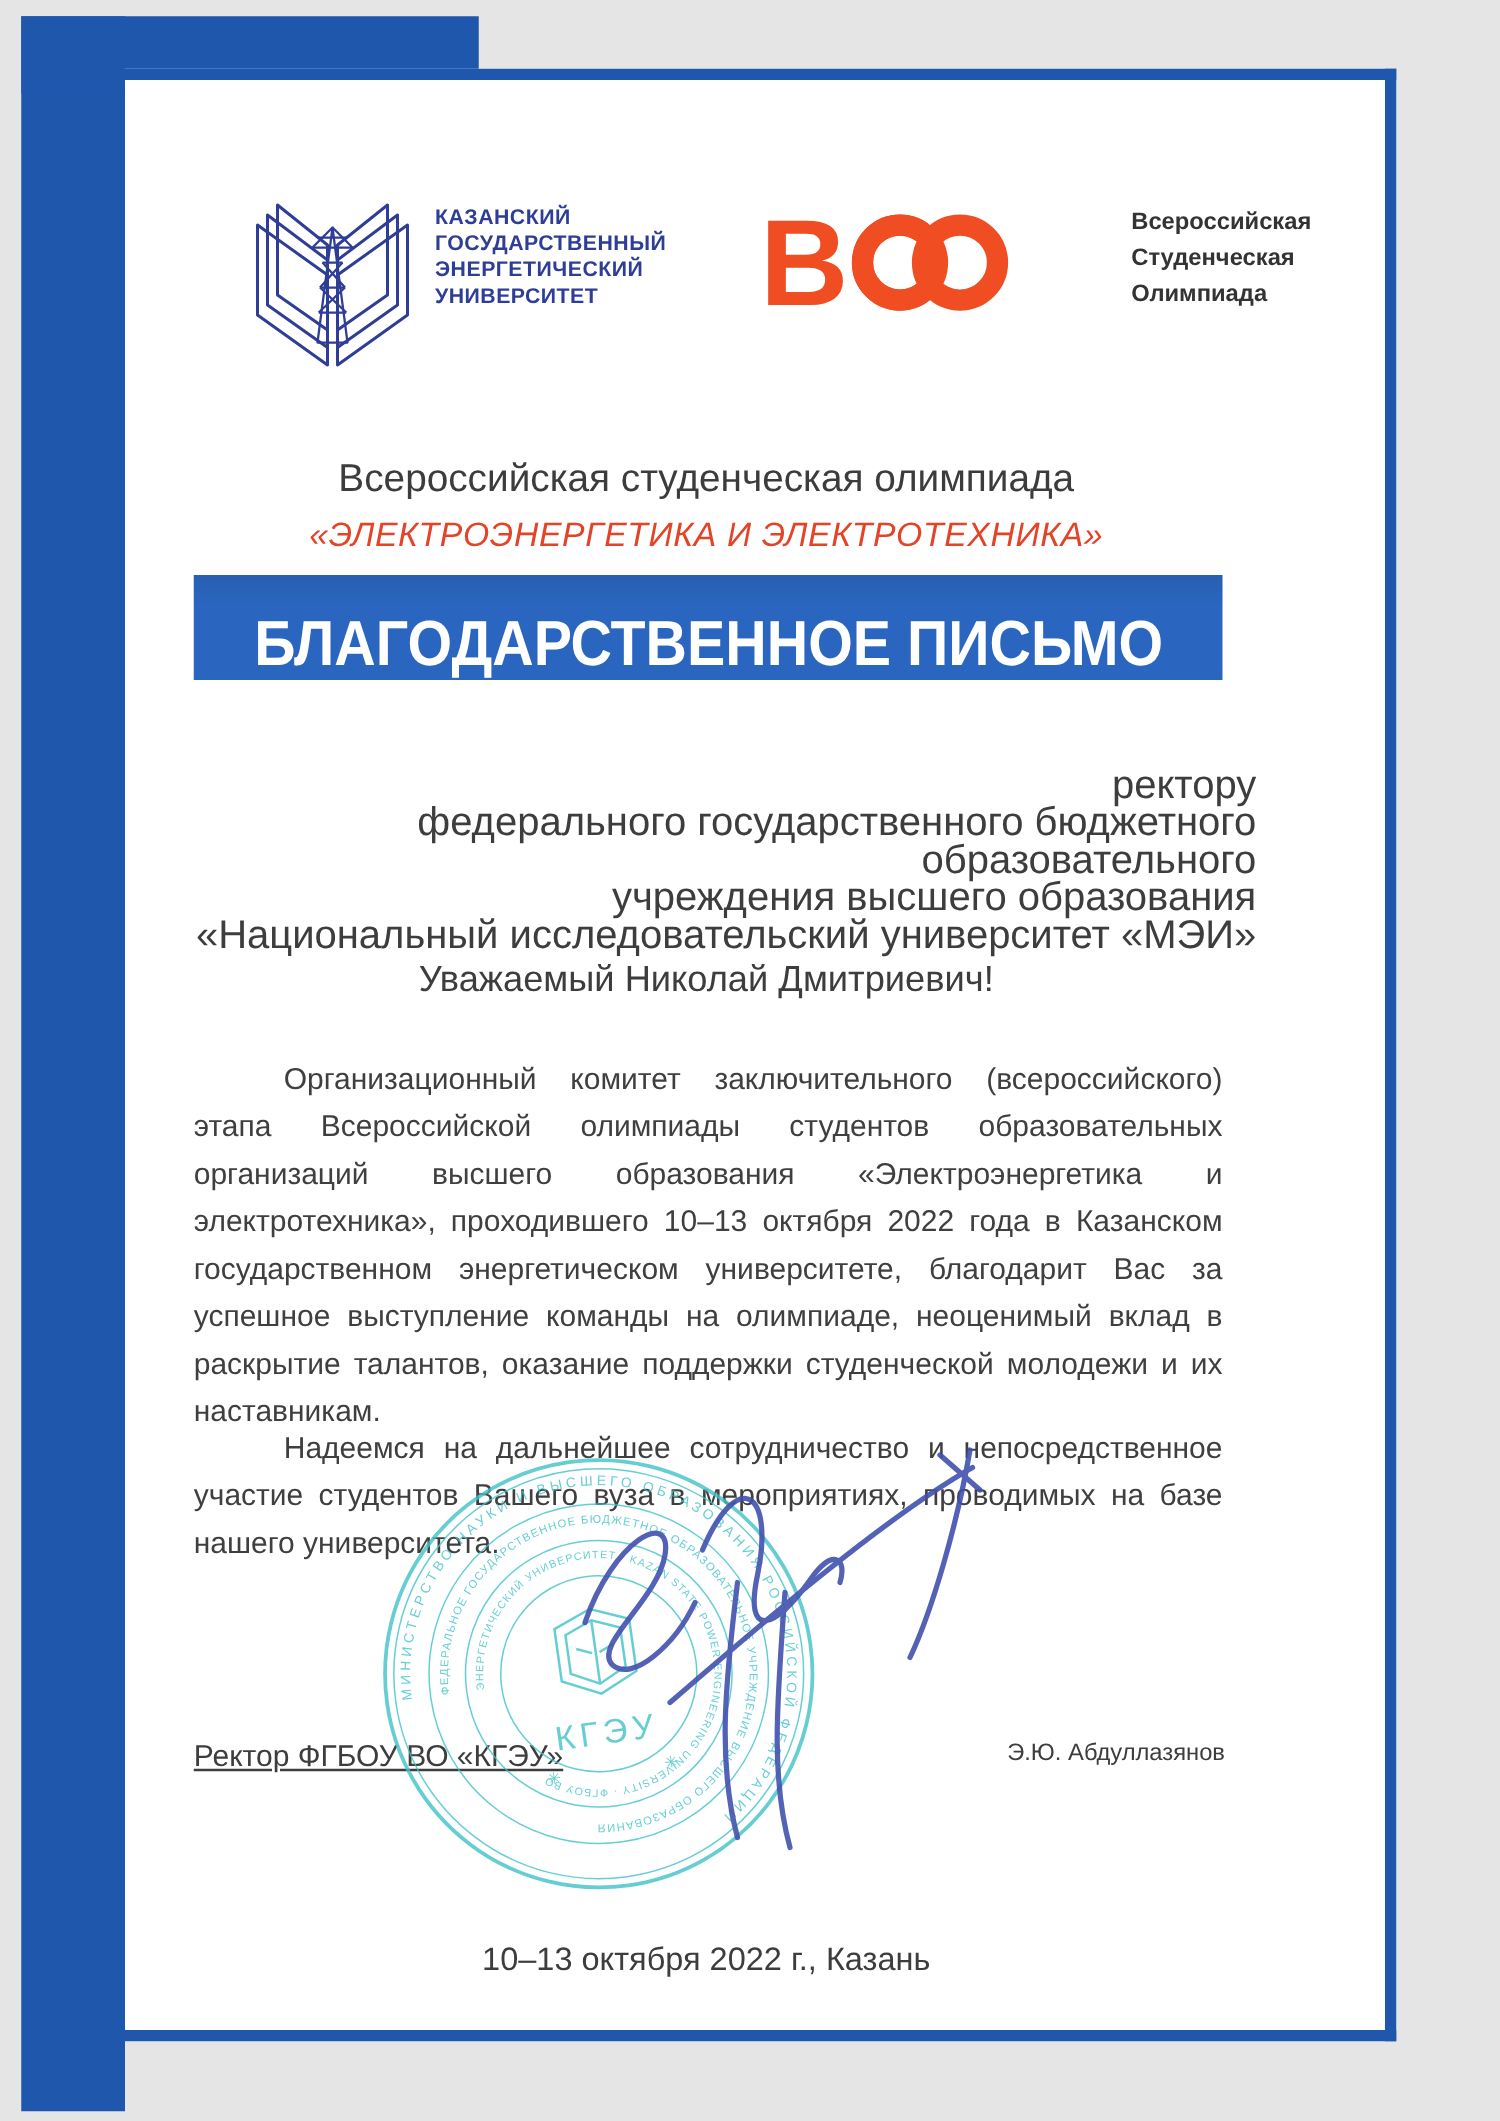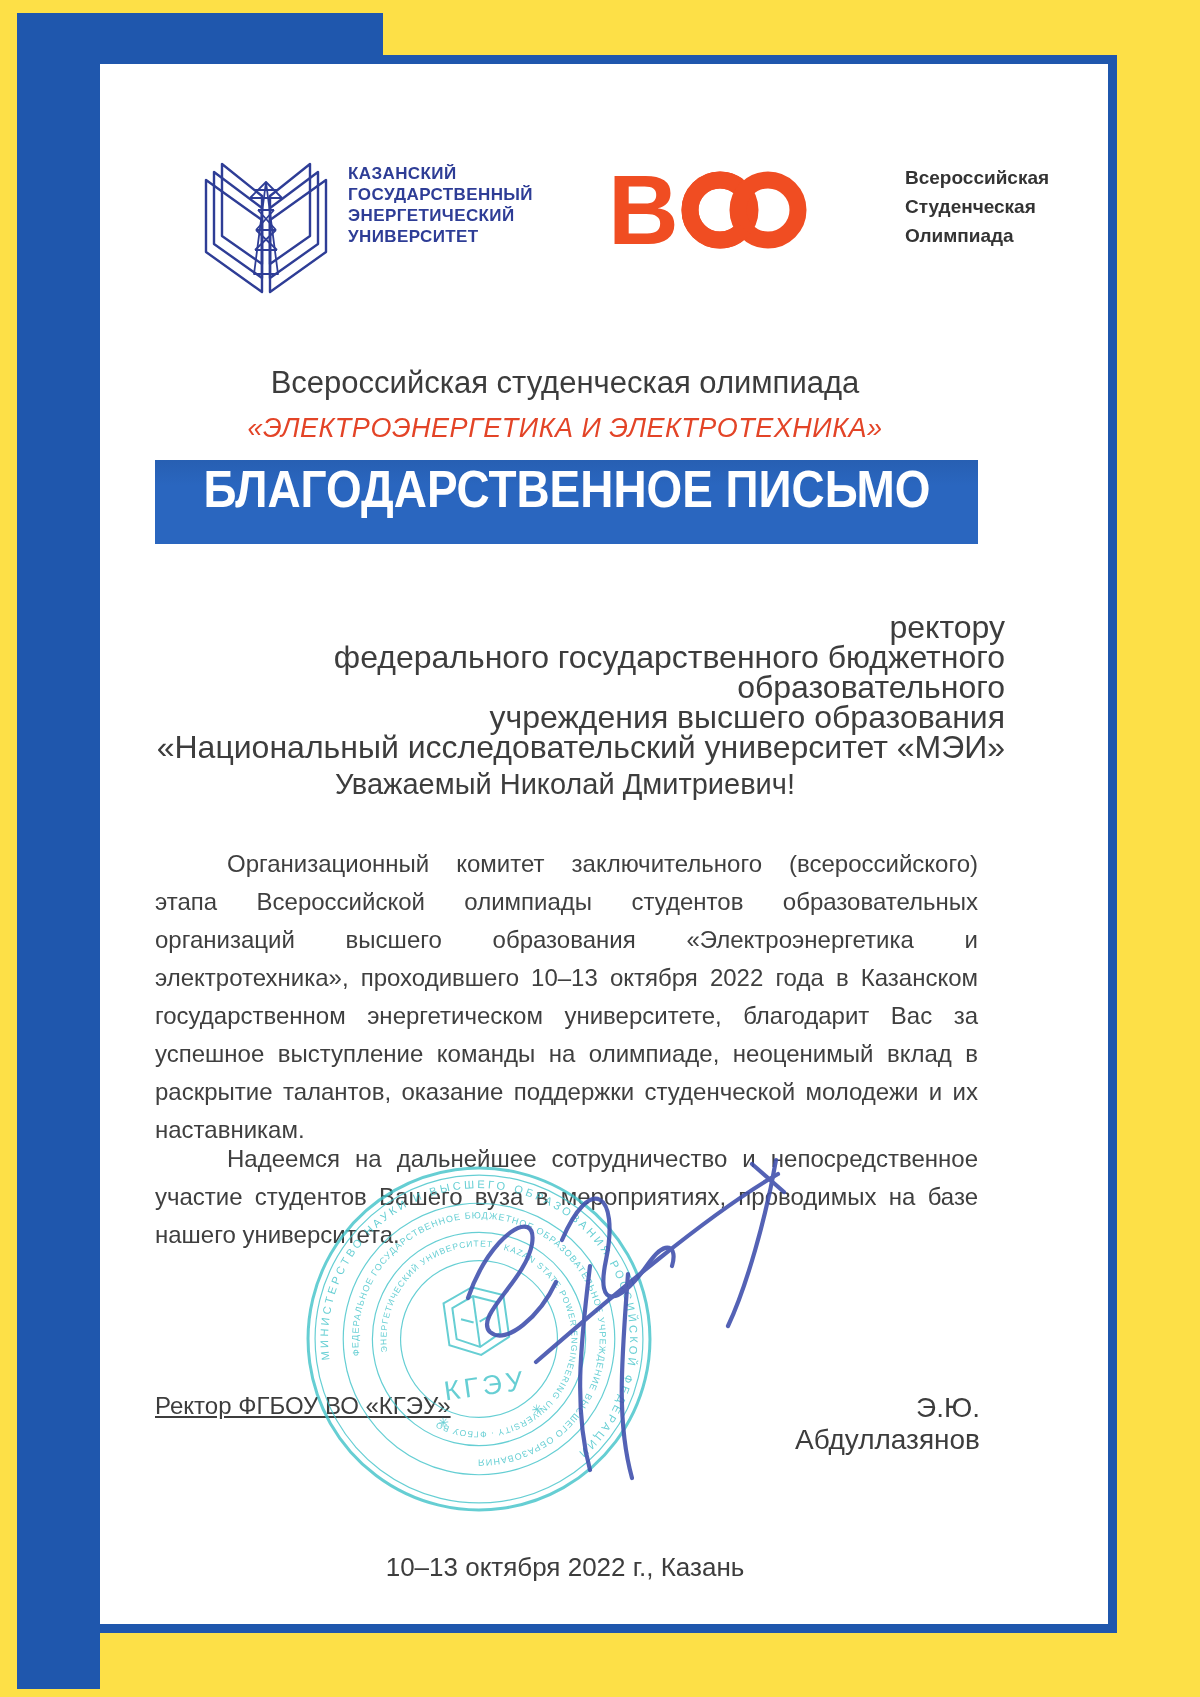--- a/index.html
+++ b/index.html
@@ -1,19 +1,19 @@
 <!DOCTYPE html>
 <html lang="ru"><head>
 <meta charset="utf-8">
 <style>
   html,body{margin:0;padding:0;background:#ffffff;}
   .page{
     position:relative;
     width:1200px;height:1697px;
-    background:#fde047;
+    background:#e5e5e5;
     overflow:hidden;
     font-family:"Liberation Sans", sans-serif;
     color:#3c3c3c;
   }
   
   .frame-left{position:absolute;left:17px;top:13px;width:83px;height:1676px;background:#1f57ad;}
   .frame-top-arm{position:absolute;left:17px;top:13px;width:366px;height:62px;background:#1f57ad;}
   .paper-frame{
     position:absolute;left:100px;top:55px;width:1017px;height:1578px;
     box-sizing:border-box;
@@ -33,21 +33,21 @@
     font-size:19px;font-weight:700;line-height:29px;color:#333333;
   }
   
   .subtitle{position:absolute;left:125px;top:318px;width:880px;text-align:center;}
   .subtitle-line1{font-size:31px;color:#3c3c3c;margin-top:47px;}
   .subtitle-line2{margin-top:12px;font-size:27px;font-weight:500;color:#e34427;letter-spacing:.5px;font-style:italic;}
   
   .banner{
     position:absolute;left:155px;top:460px;width:823px;height:84px;
     background:linear-gradient(180deg,#275fb2 0%,#2a66bf 30%,#2a66bf 100%);
-    display:flex;align-items:flex-start;justify-content:center;
+    display:flex;align-items:flex-end;justify-content:center;
   }
   .banner-title{
     color:#ffffff;font-size:51px;font-weight:700;letter-spacing:0px;
     transform:scaleX(.9);transform-origin:center;white-space:nowrap;
   }
   
   .recipient{position:absolute;left:125px;top:612px;width:880px;text-align:right;
     font-size:32px;line-height:30px;color:#3d3d3d;}
   
   .salutation{position:absolute;left:125px;top:768px;width:880px;text-align:center;
@@ -55,21 +55,21 @@
   
   .paragraph{
     position:absolute;left:155px;width:823px;
     font-size:24px;line-height:38px;color:#3f3f3f;
     text-align:justify;text-indent:72px;
   }
   .p1{top:845px;}
   .p2{top:1140px;}
   
   .sig-left{position:absolute;left:155px;top:1392px;font-size:24px;color:#3d3d3d;z-index:1;text-decoration:underline;}
-  .sig-right{position:absolute;left:740px;top:1392px;width:240px;text-align:right;font-size:28px;color:#3d3d3d;z-index:1;}
+  .sig-right{position:absolute;left:740px;top:1392px;width:240px;text-align:right;font-size:19px;color:#3d3d3d;z-index:1;}
   .stamp{position:absolute;left:298px;top:1158px;width:362px;height:362px;z-index:2;opacity:.8;transform:rotate(-8deg);}
   .signature-ink{position:absolute;left:440px;top:1148px;width:370px;height:335px;z-index:3;}
   
   .date-line{position:absolute;left:125px;top:1552px;width:880px;text-align:center;
     font-size:26px;color:#3d3d3d;}
 </style>
 </head>
 <body>
 
 <div class="page">

